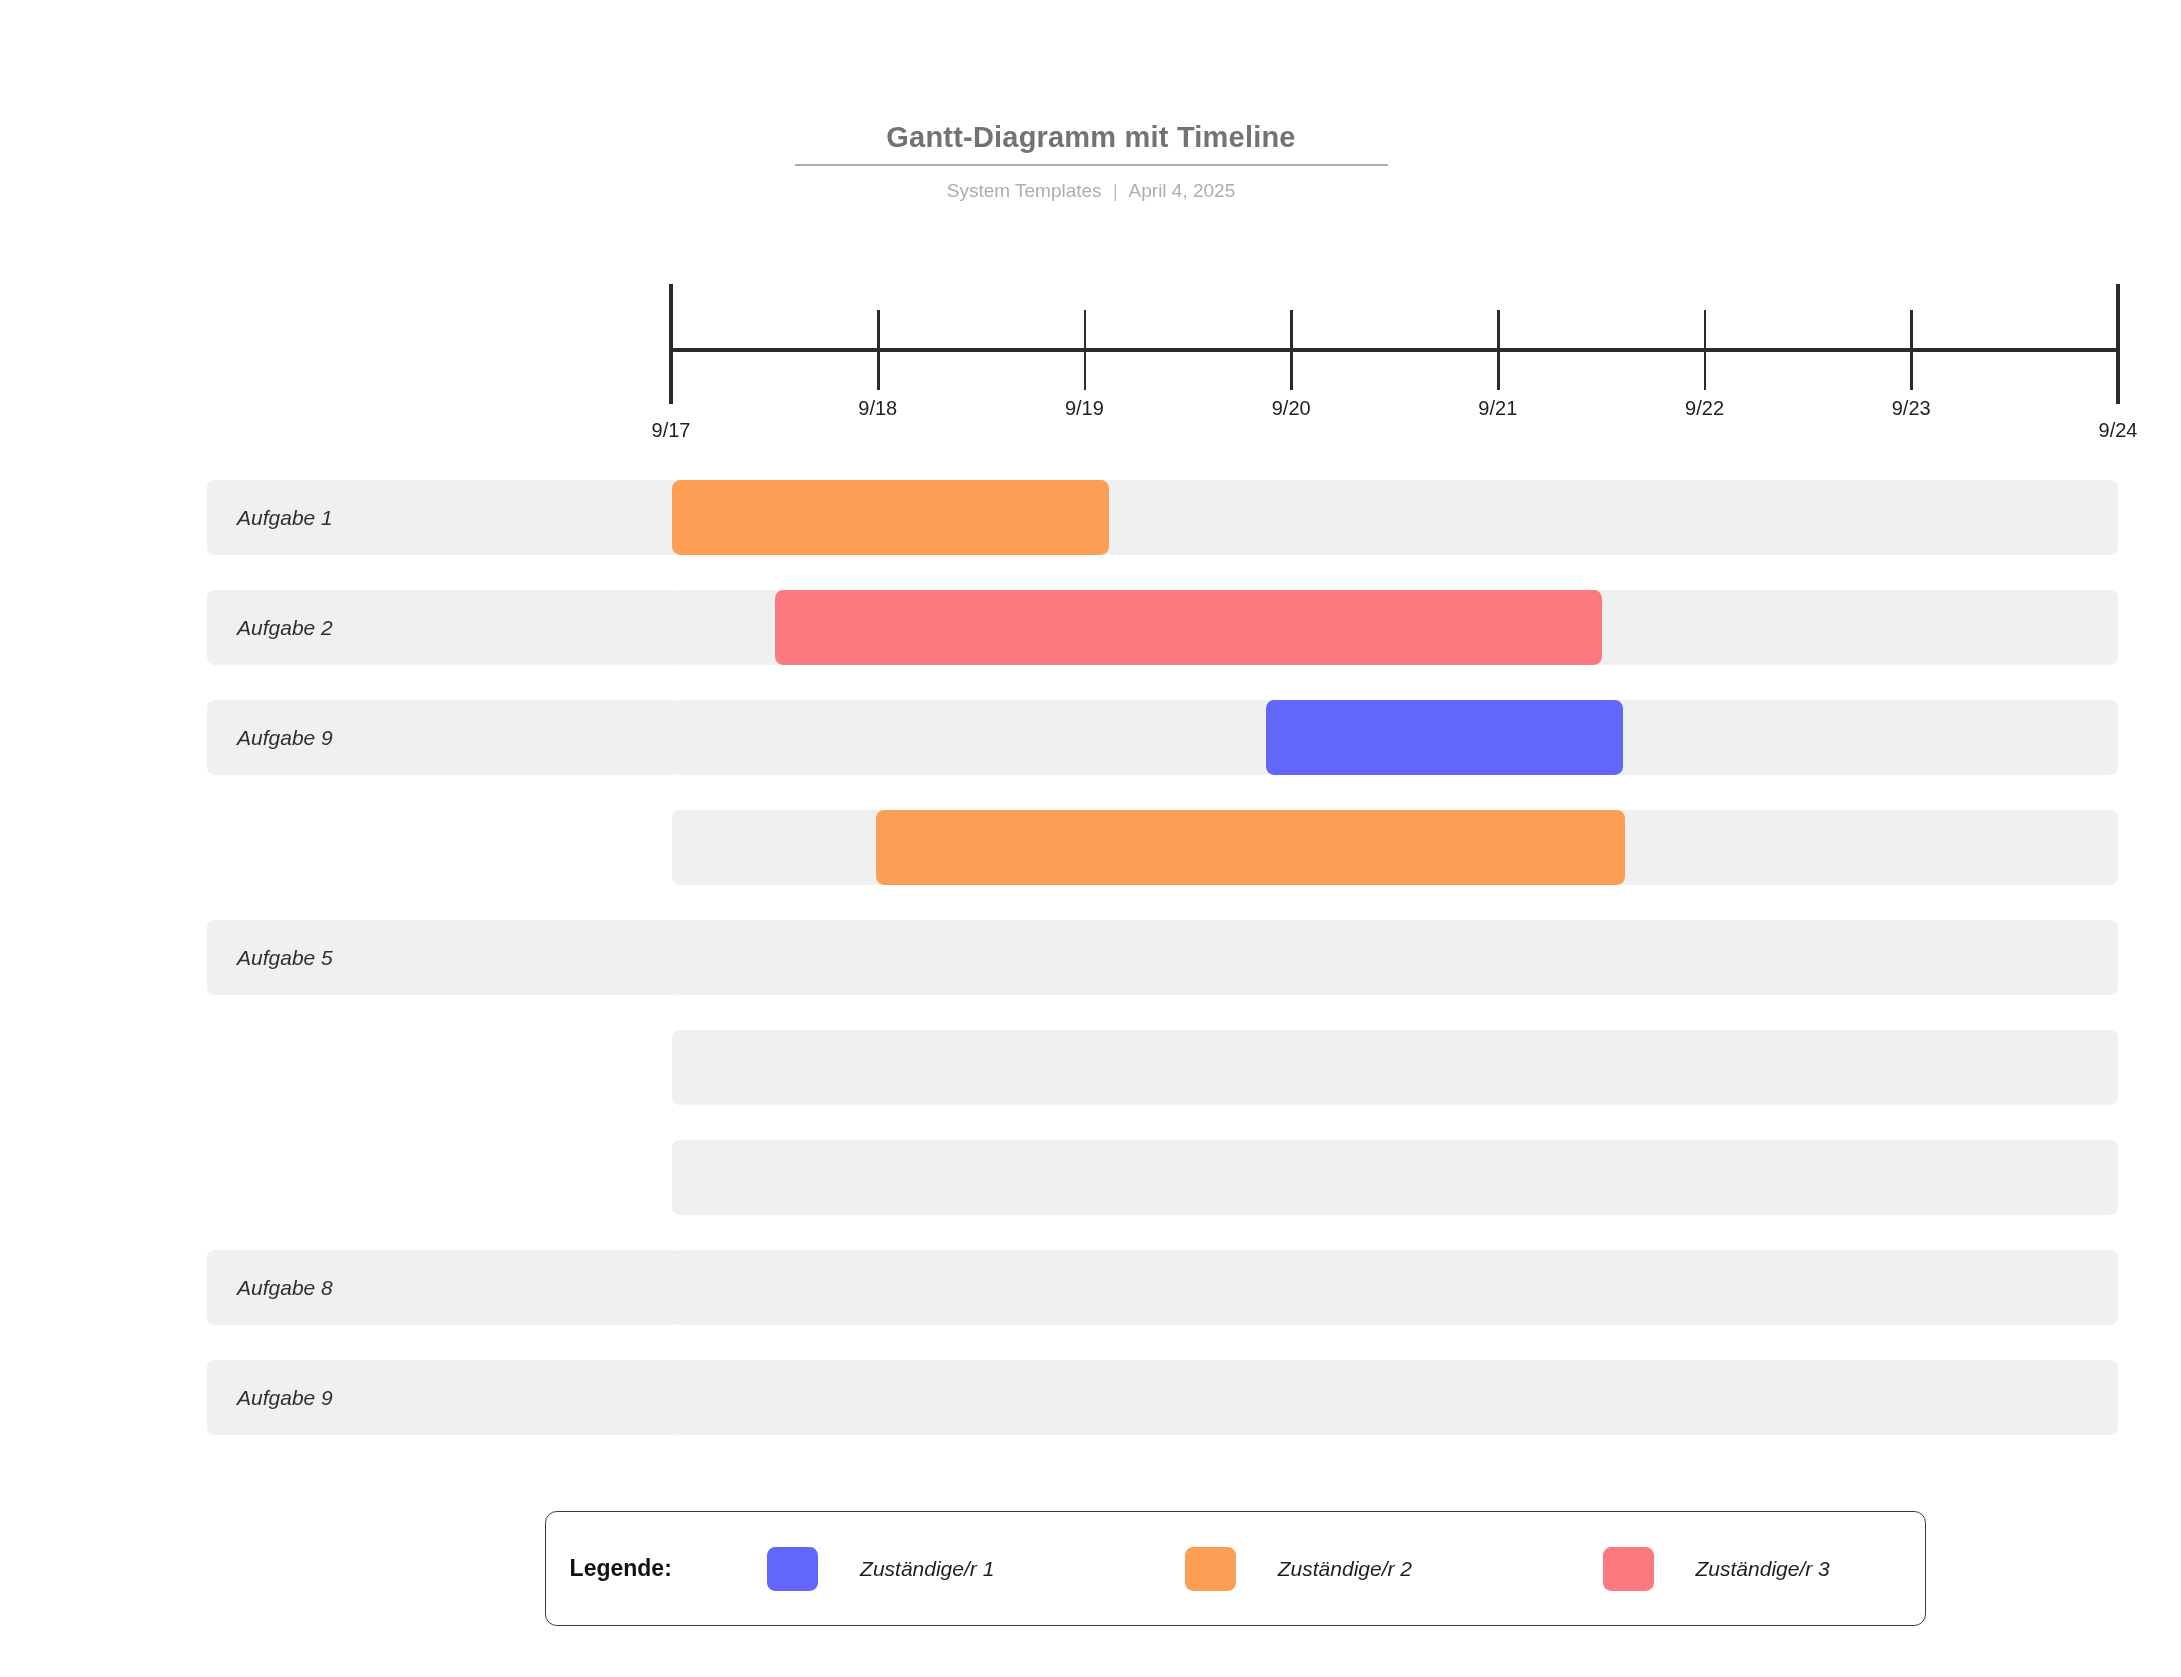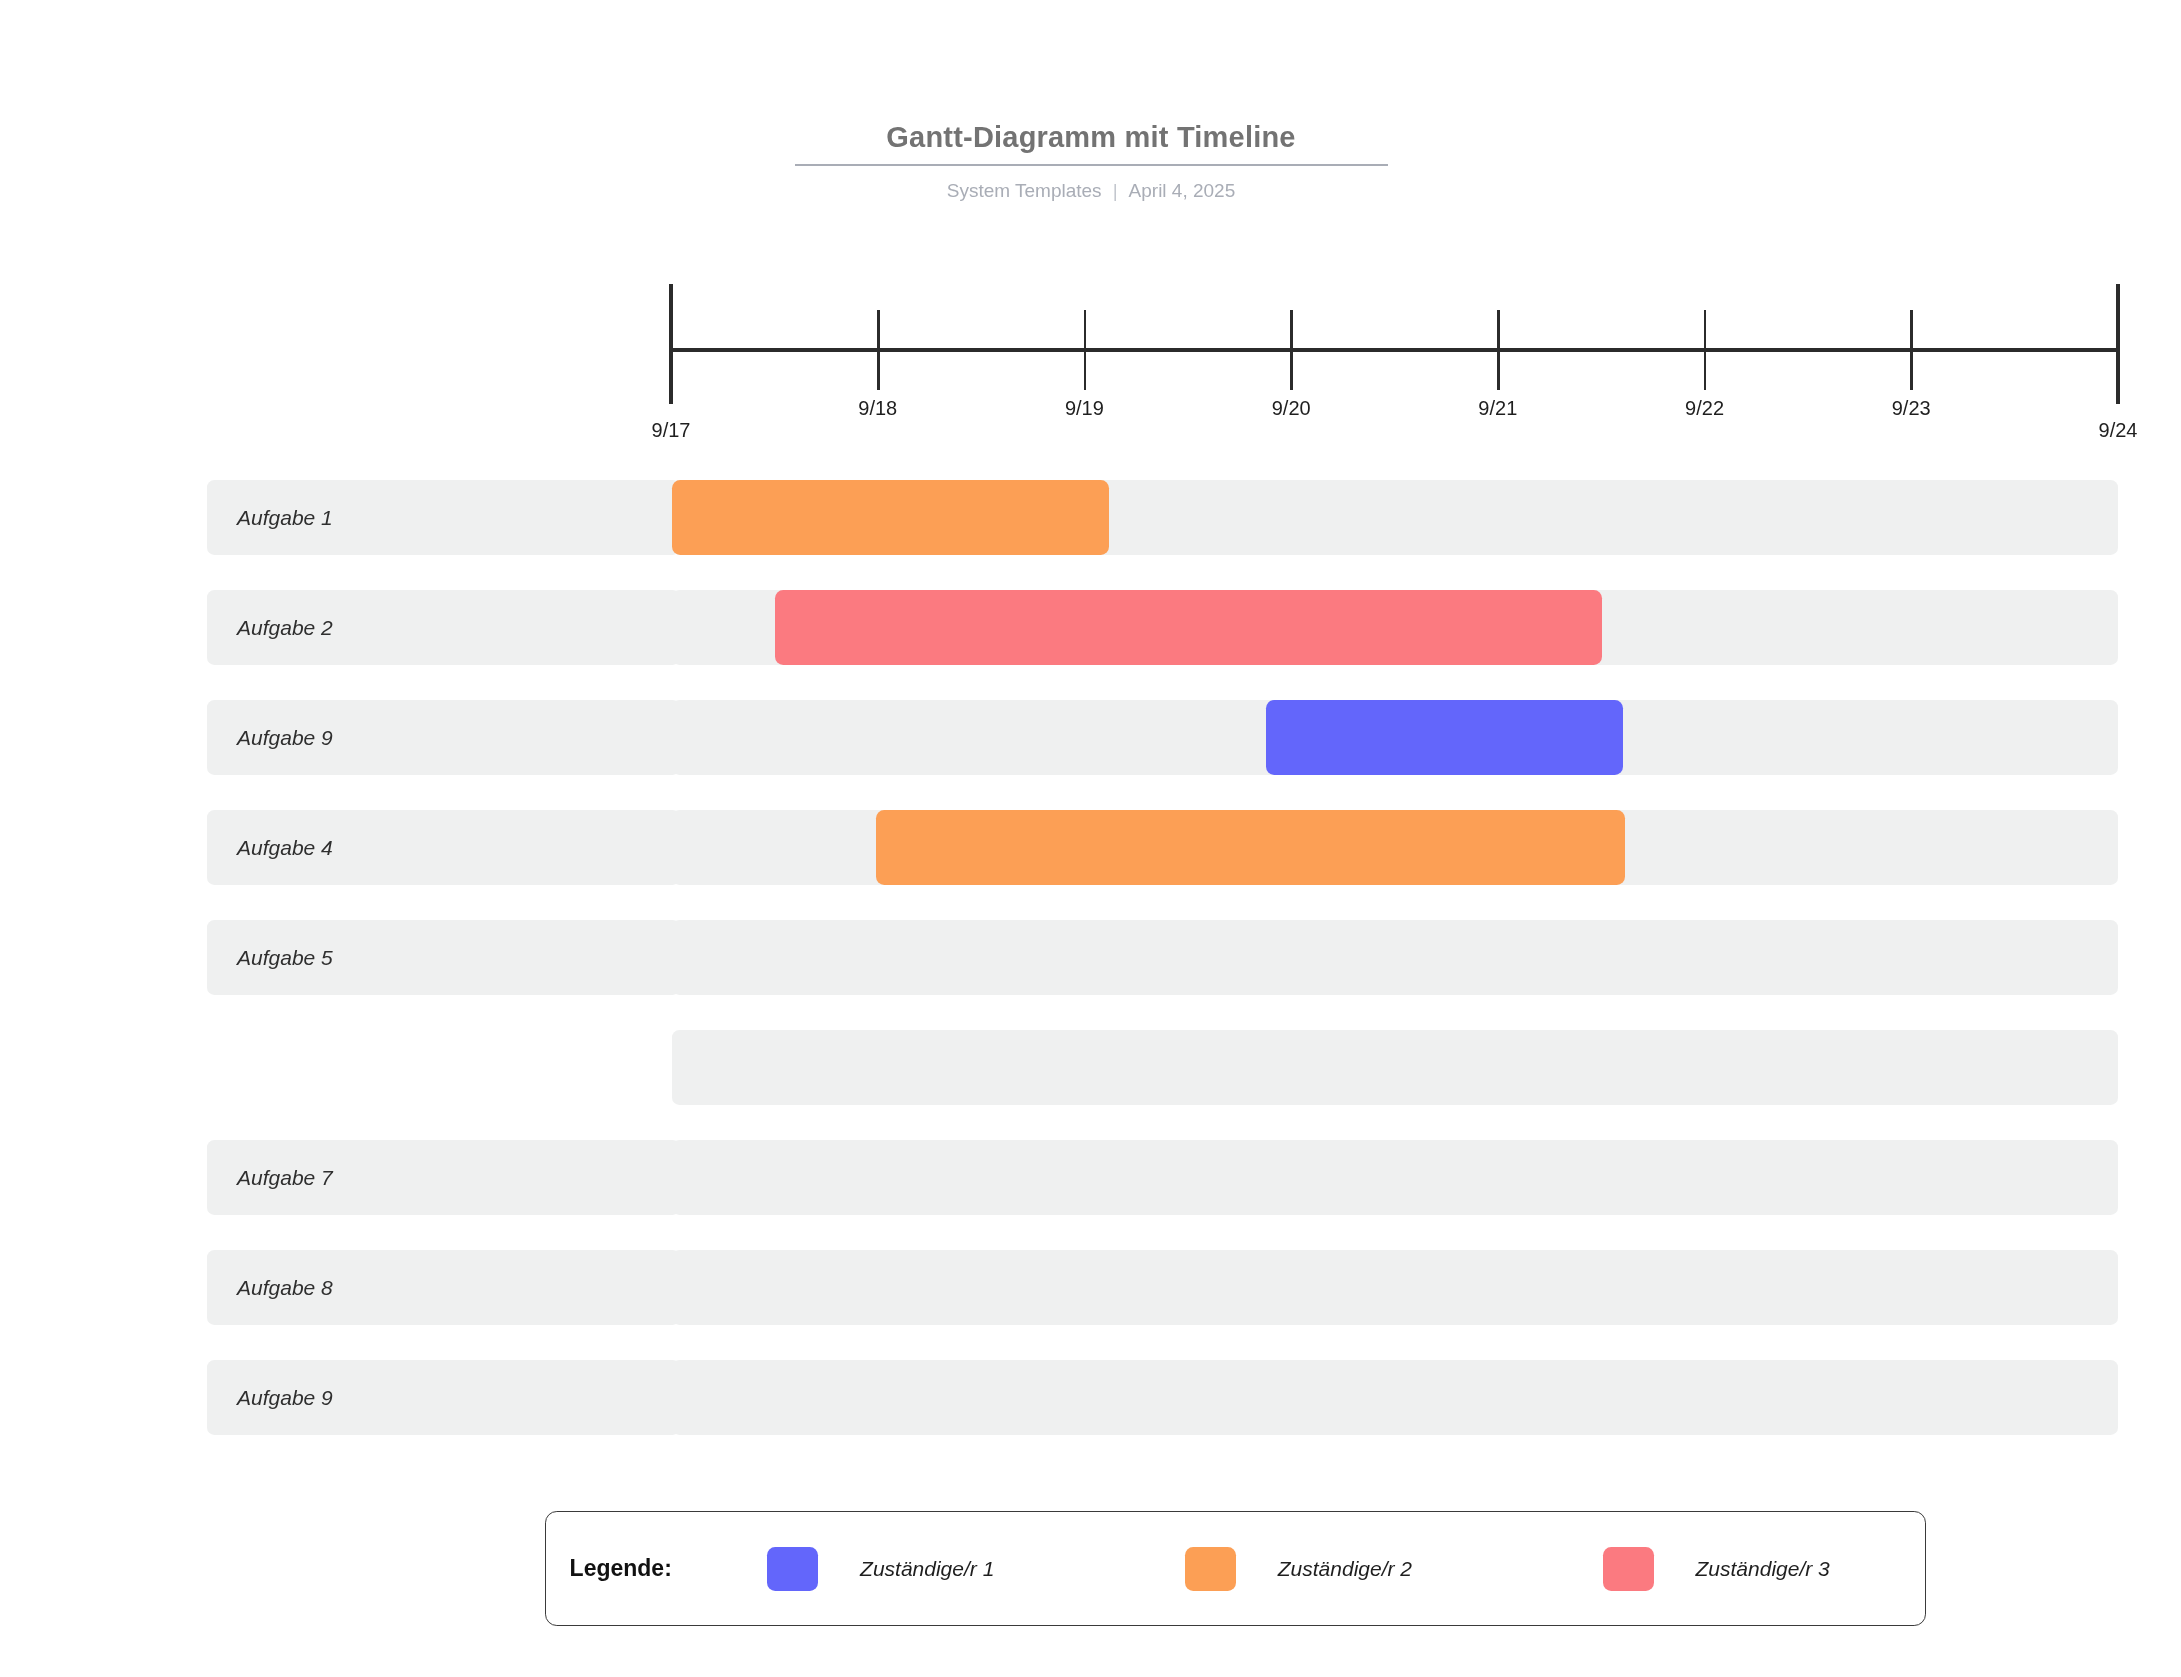--- a/index.html
+++ b/index.html
@@ -266,40 +266,34 @@
     </div>
     <div class="row">
       <div class="row-label">
         <span class="row-label-text">Aufgabe 9</span>
       </div>
       <div class="row-track">
         <div class="bar" style="left: 41.1%; width: 24.7%; background: rgb(99, 102, 251);"></div>
       </div>
     </div>
     <div class="row">
-      <div class="row-label">
-        <span class="row-label-text">Aufgabe 4</span>
-      </div>
       <div class="row-track">
         <div class="bar" style="left: 14.1%; width: 51.8%; background: rgb(252, 159, 85);"></div>
       </div>
     </div>
     <div class="row">
       <div class="row-label">
         <span class="row-label-text">Aufgabe 5</span>
       </div>
       <div class="row-track"></div>
     </div>
     <div class="row">
       <div class="row-track"></div>
     </div>
     <div class="row">
-      <div class="row-label">
-        <span class="row-label-text">Aufgabe 7</span>
-      </div>
       <div class="row-track"></div>
     </div>
     <div class="row">
       <div class="row-label">
         <span class="row-label-text">Aufgabe 8</span>
       </div>
       <div class="row-track"></div>
     </div>
     <div class="row">
       <div class="row-label">

